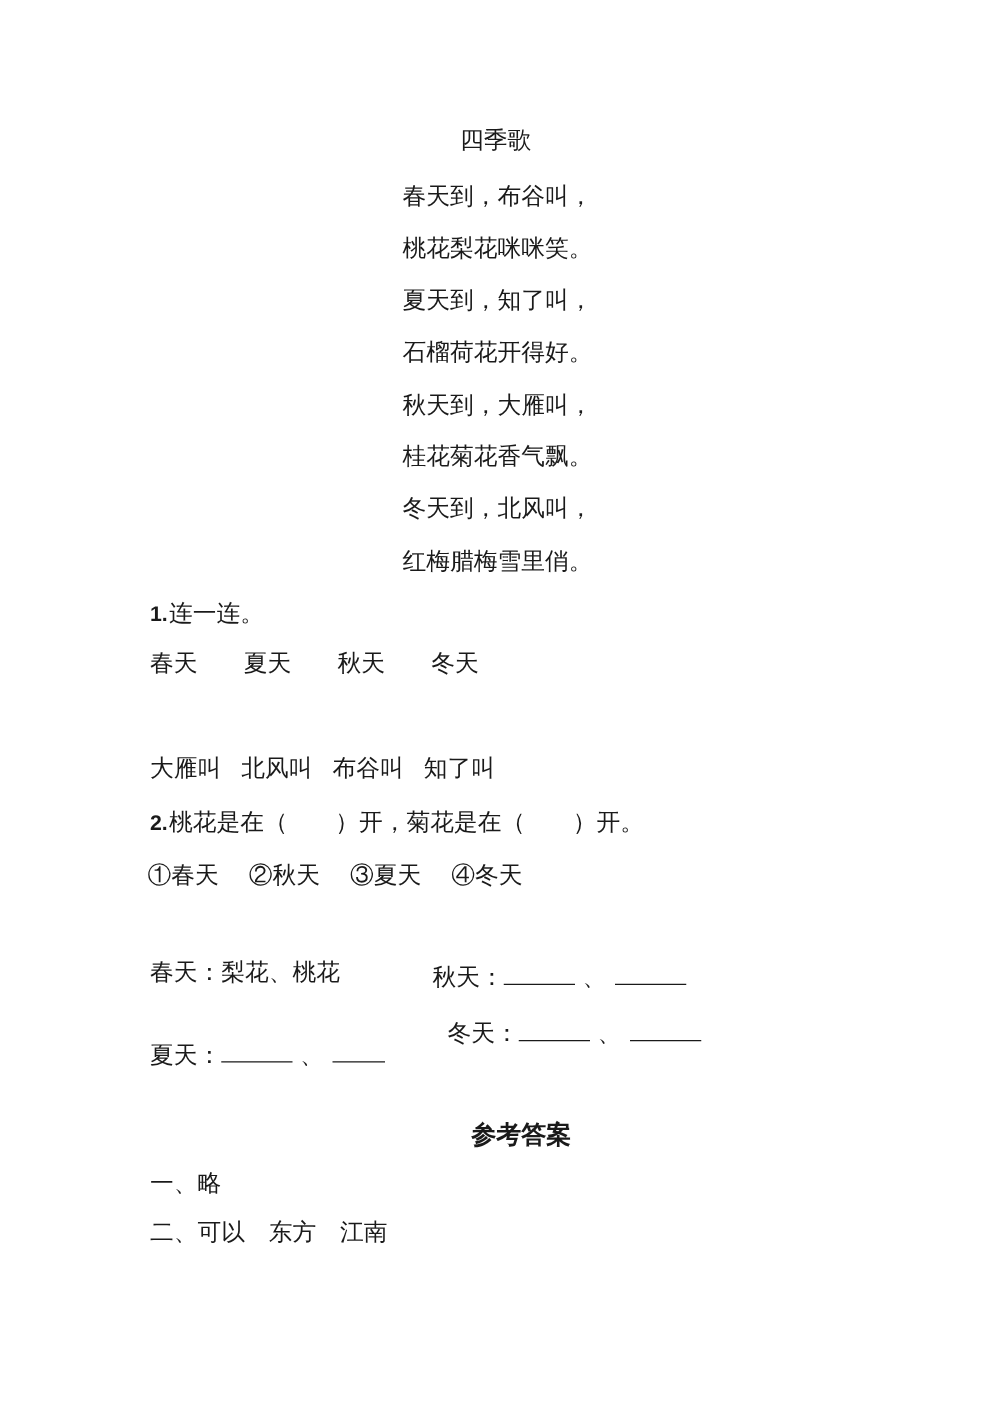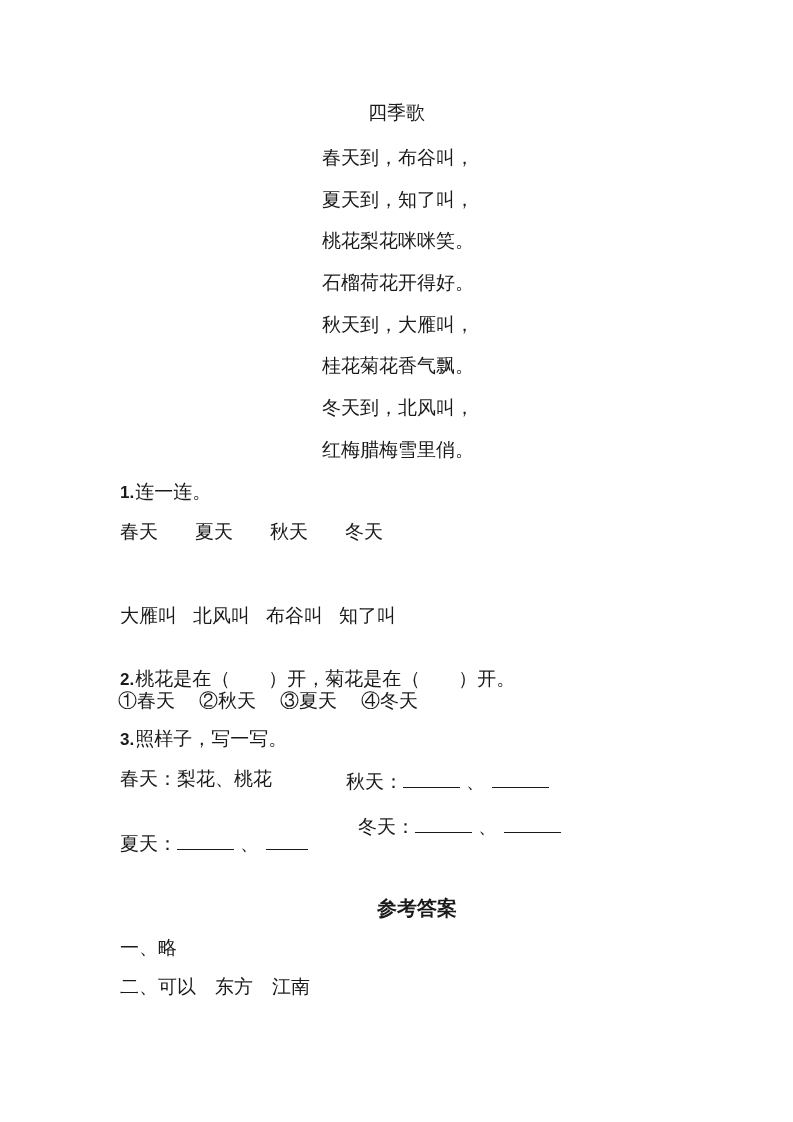--- a/index.html
+++ b/index.html
@@ -72,22 +72,22 @@
 </style>
 </head>
 <body>
 
 <div class="page">
 
   <div class="abs doc-title">四季歌</div>
 
   <div class="poem">
     <div class="poem-line">春天到，布谷叫，</div>
+    <div class="poem-line">桃花梨花咪咪笑。</div>
     <div class="poem-line">夏天到，知了叫，</div>
-    <div class="poem-line">桃花梨花咪咪笑。</div>
     <div class="poem-line">石榴荷花开得好。</div>
     <div class="poem-line">秋天到，大雁叫，</div>
     <div class="poem-line">桂花菊花香气飘。</div>
     <div class="poem-line">冬天到，北风叫，</div>
     <div class="poem-line">红梅腊梅雪里俏。</div>
   </div>
 
   <div class="abs" style="top:481px; left:120px;">
     <span class="qnum">1.</span><span>连一连。</span>
   </div>
@@ -97,33 +97,30 @@
     <span>秋天</span>
     <span>冬天</span>
   </div>
   <div class="abs row row-sounds" style="top:605px; left:120px;">
     <span>大雁叫</span>
     <span>北风叫</span>
     <span>布谷叫</span>
     <span>知了叫</span>
   </div>
 
-  <div class="abs" style="top:668px; left:120px;text-align:right;">
+  <div class="abs" style="top:648px; left:120px;text-align:right;">
     <span class="qnum">2.</span><span>桃花是在（　　）开，菊花是在（　　）开。</span>
   </div>
   <div class="abs row row-options" style="top:690px; left:118px;">
     <span>①春天</span>
     <span>②秋天</span>
     <span>③夏天</span>
     <span>④冬天</span>
   </div>
 
-  <div class="abs" style="top:728px; left:120px;">
-    <span class="qnum">3.</span><span>照样子，写一写。</span>
-  </div>
 
   <div class="abs" style="top:768px; left:120px;">
     <span>春天：</span><span>梨花、桃花</span>
   </div>
   <div class="abs" style="top:768px; left:346px;">
     <span>秋天：</span><span class="blank"></span><span class="sep">、</span><span class="blank"></span>
   </div>
   <div class="abs" style="top:830px; left:120px;text-align:right;">
     <span>夏天：</span><span class="blank"></span><span class="sep">、</span><span class="blank blank-short"></span>
   </div>

